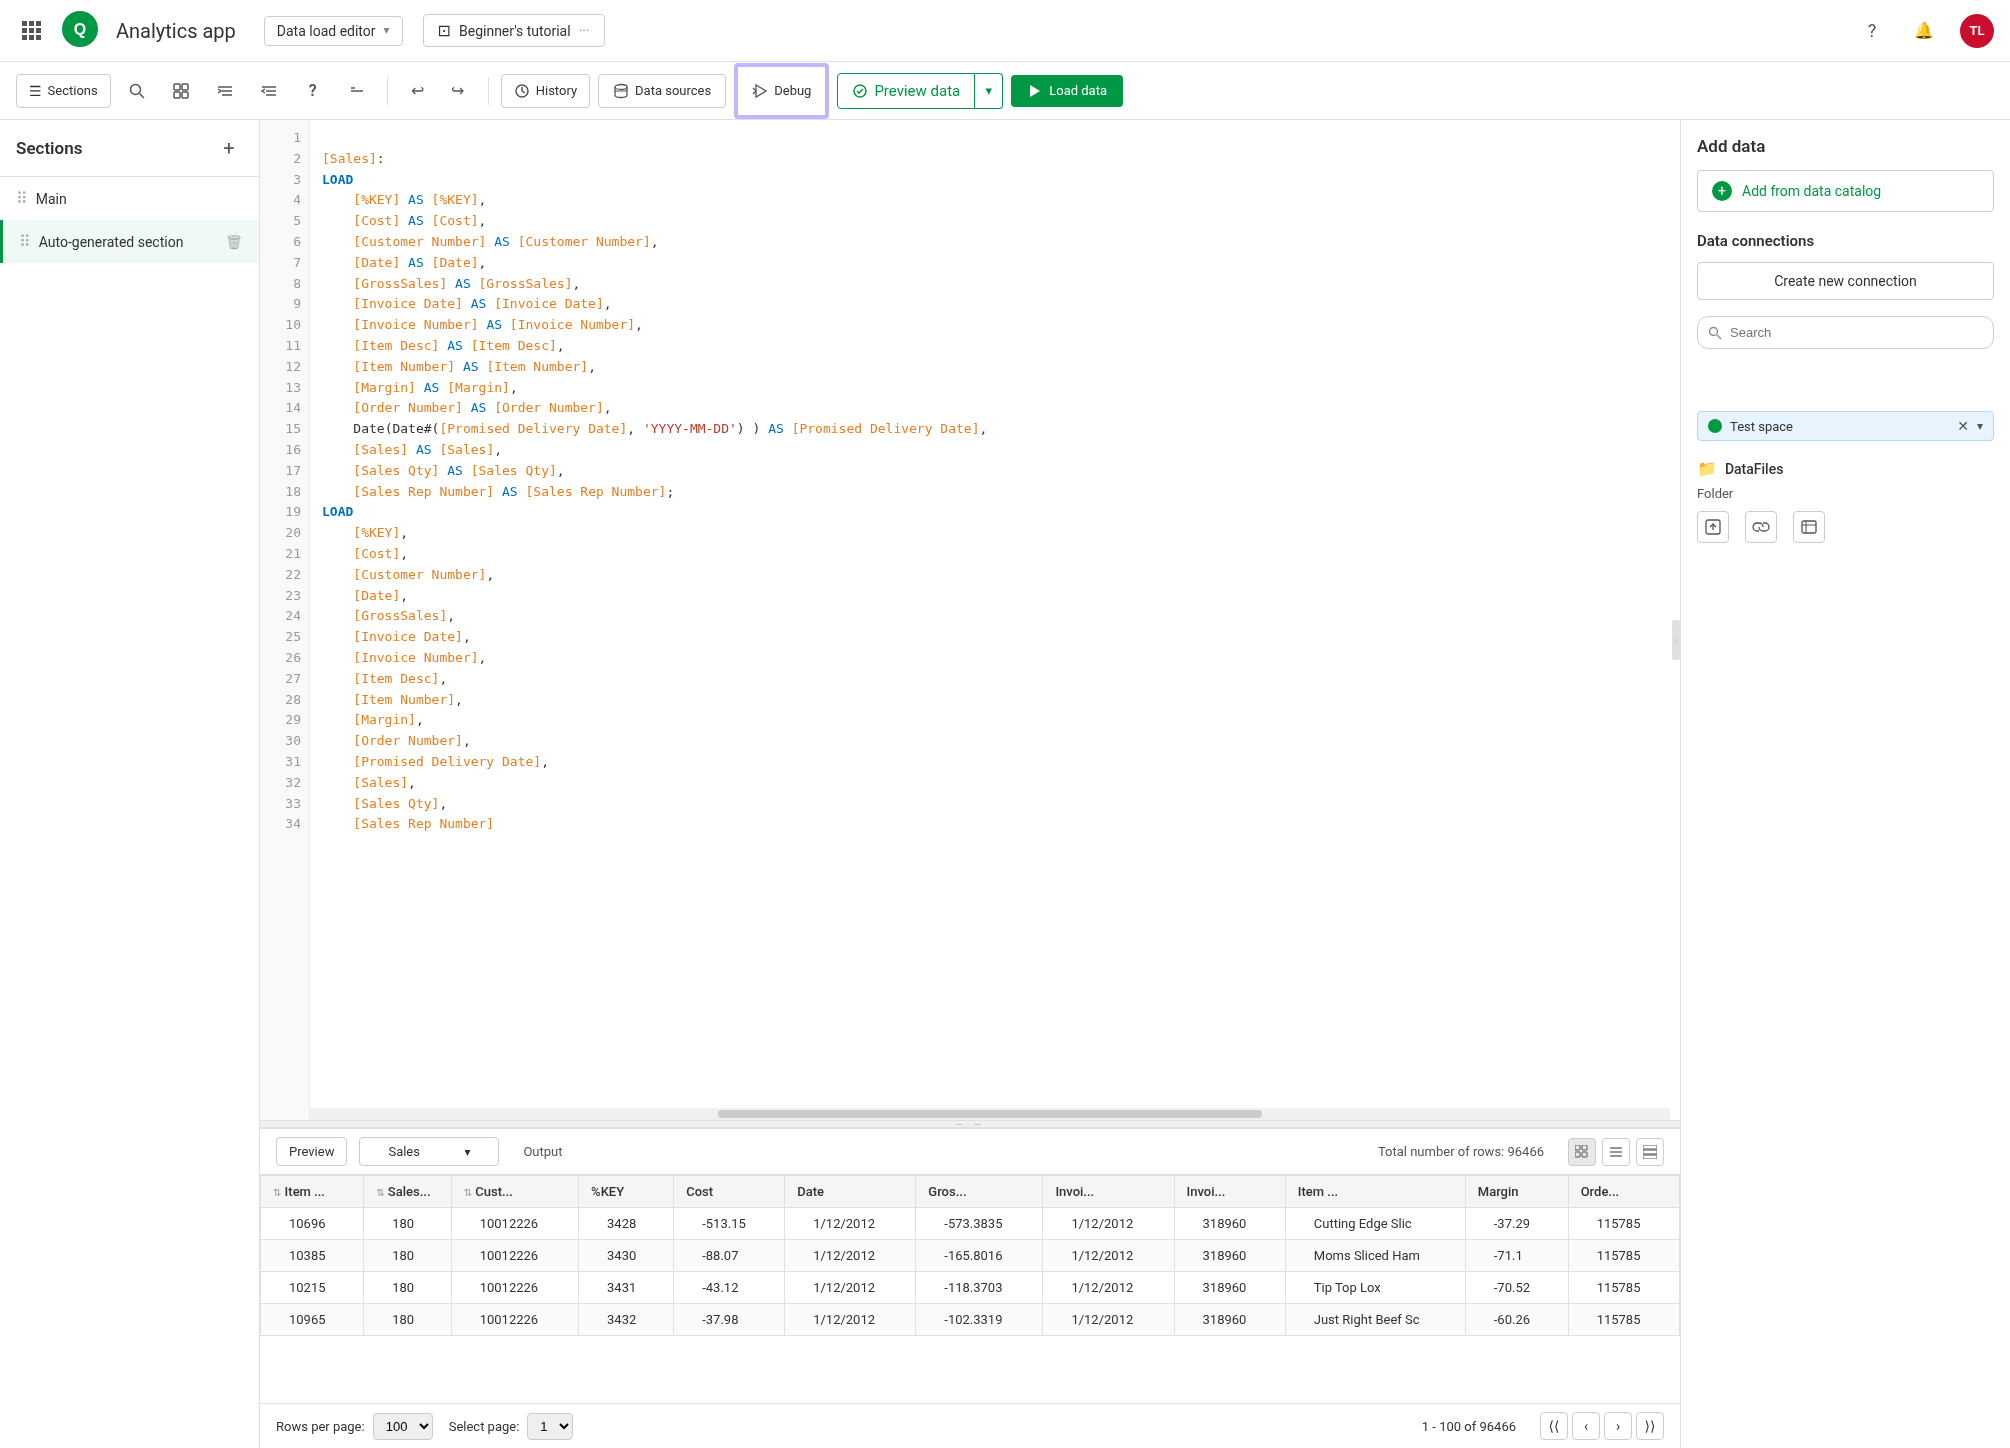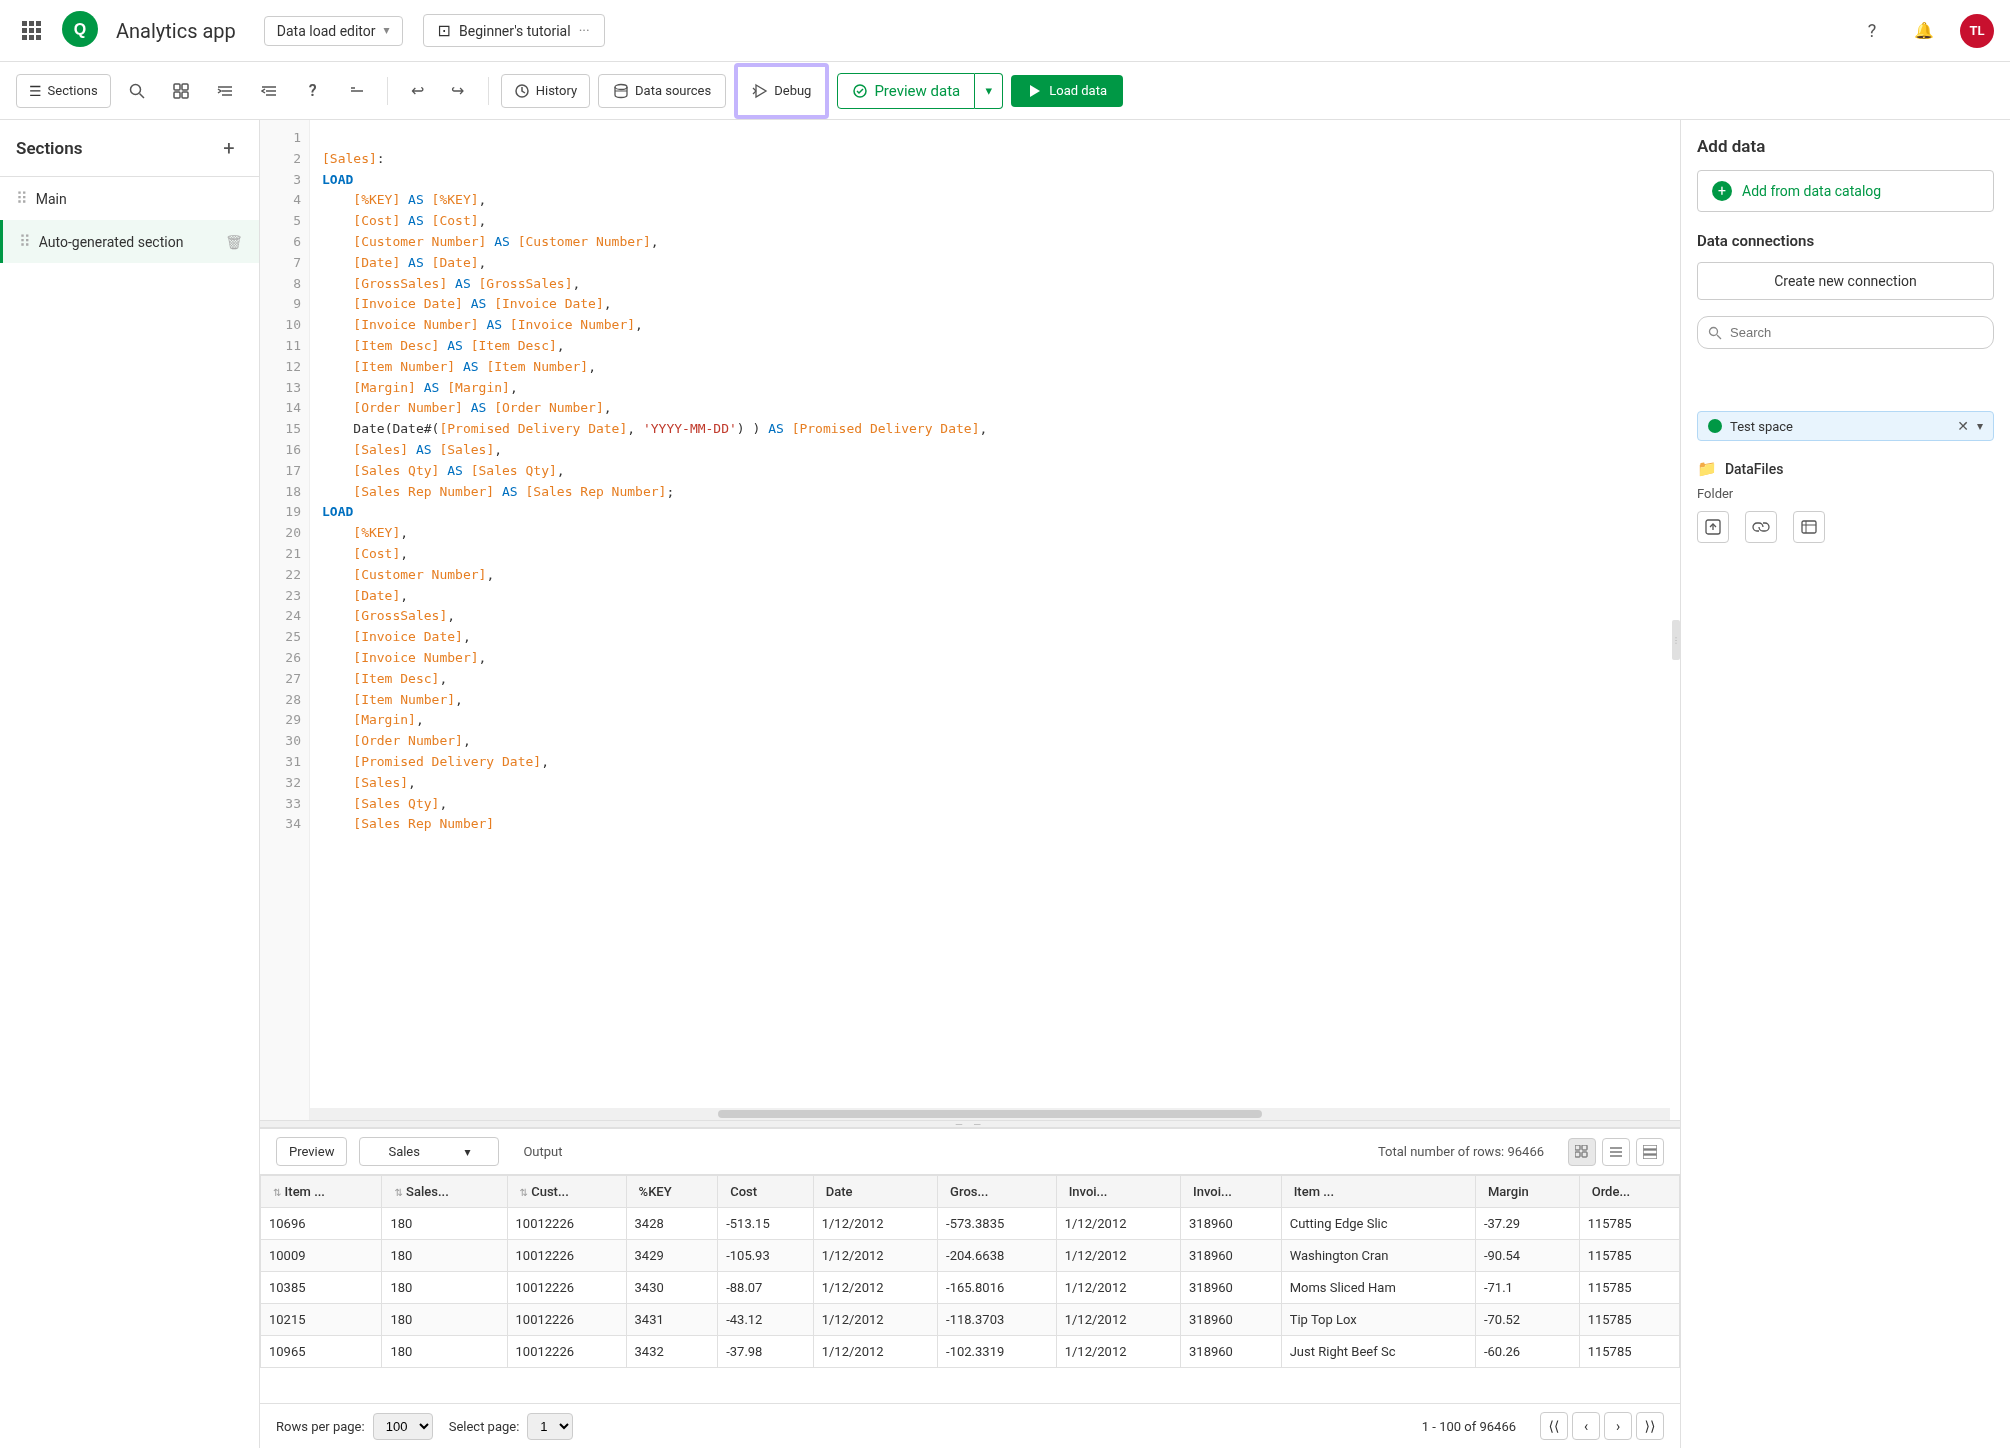--- a/index.html
+++ b/index.html
@@ -121,21 +121,21 @@
     .data-table-wrapper {
       flex: 1; overflow: auto;
     }
     .data-table {
       width: 100%; border-collapse: collapse; font-size: 13px;
     }
     .data-table th {
       background: #f5f5f5; border: 1px solid #e0e0e0; padding: 8px 12px; text-align: left; white-space: nowrap; font-weight: 500; position: sticky; top: 0; z-index: 1;
     }
     .data-table td {
-      border: 1px solid #e0e0e0; padding: 8px 8px; white-space: nowrap;
+      border: 1px solid #e0e0e0; padding: 8px 28px; white-space: nowrap;
     }
     .data-table tr:nth-child(odd) td { background: #fff; }
     .data-table tr:nth-child(even) td { background: #fafafa; }
     .sort-icon { color: #999; font-size: 10px; }
 
     
     .status-bar {
       display: flex; align-items: center; padding: 8px 16px; border-top: 1px solid #e0e0e0; background: #fff; gap: 16px;
     }
     .rows-per-page { display: flex; align-items: center; gap: 8px; font-size: 13px; }
@@ -474,34 +474,20 @@
                 <td>-513.15</td>
                 <td>1/12/2012</td>
                 <td>-573.3835</td>
                 <td>1/12/2012</td>
                 <td>318960</td>
                 <td>Cutting Edge Slic</td>
                 <td>-37.29</td>
                 <td>115785</td>
               </tr>
               <tr>
-                <td>10009</td>
-                <td>180</td>
-                <td>10012226</td>
-                <td>3429</td>
-                <td>-105.93</td>
-                <td>1/12/2012</td>
-                <td>-204.6638</td>
-                <td>1/12/2012</td>
-                <td>318960</td>
-                <td>Washington Cran</td>
-                <td>-90.54</td>
-                <td>115785</td>
-              </tr>
-              <tr>
                 <td>10385</td>
                 <td>180</td>
                 <td>10012226</td>
                 <td>3430</td>
                 <td>-88.07</td>
                 <td>1/12/2012</td>
                 <td>-165.8016</td>
                 <td>1/12/2012</td>
                 <td>318960</td>
                 <td>Moms Sliced Ham</td>

